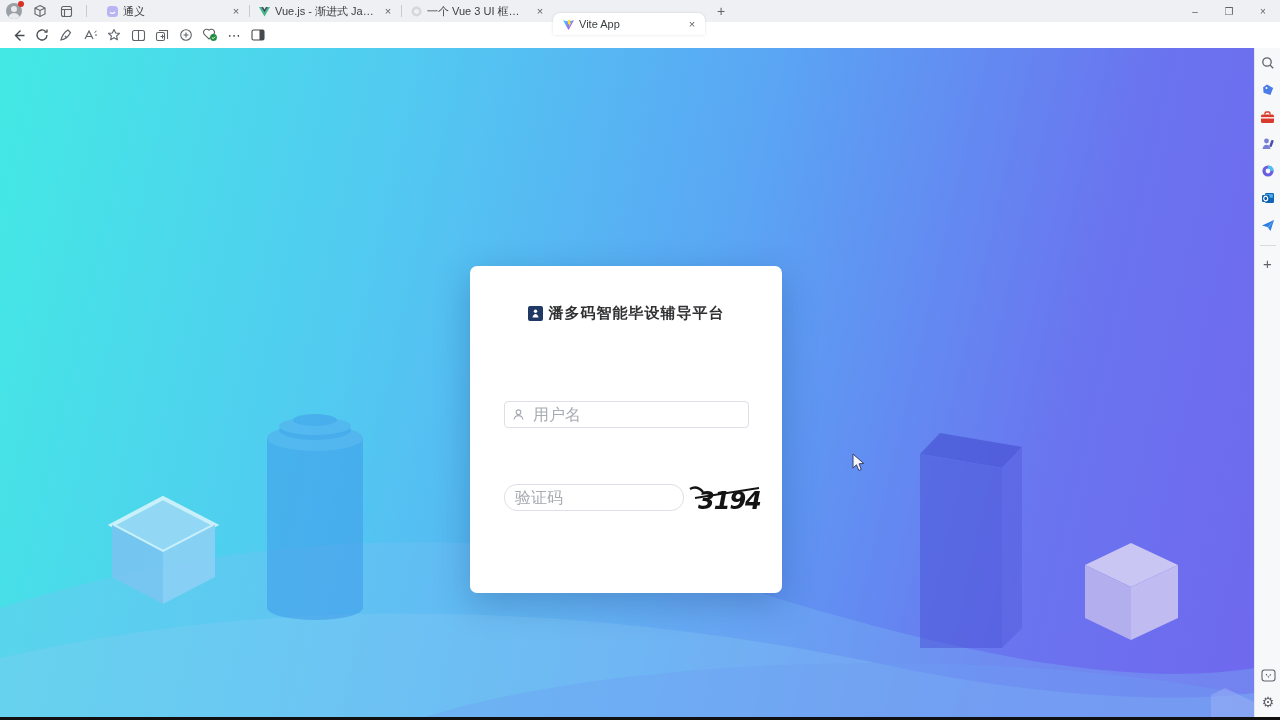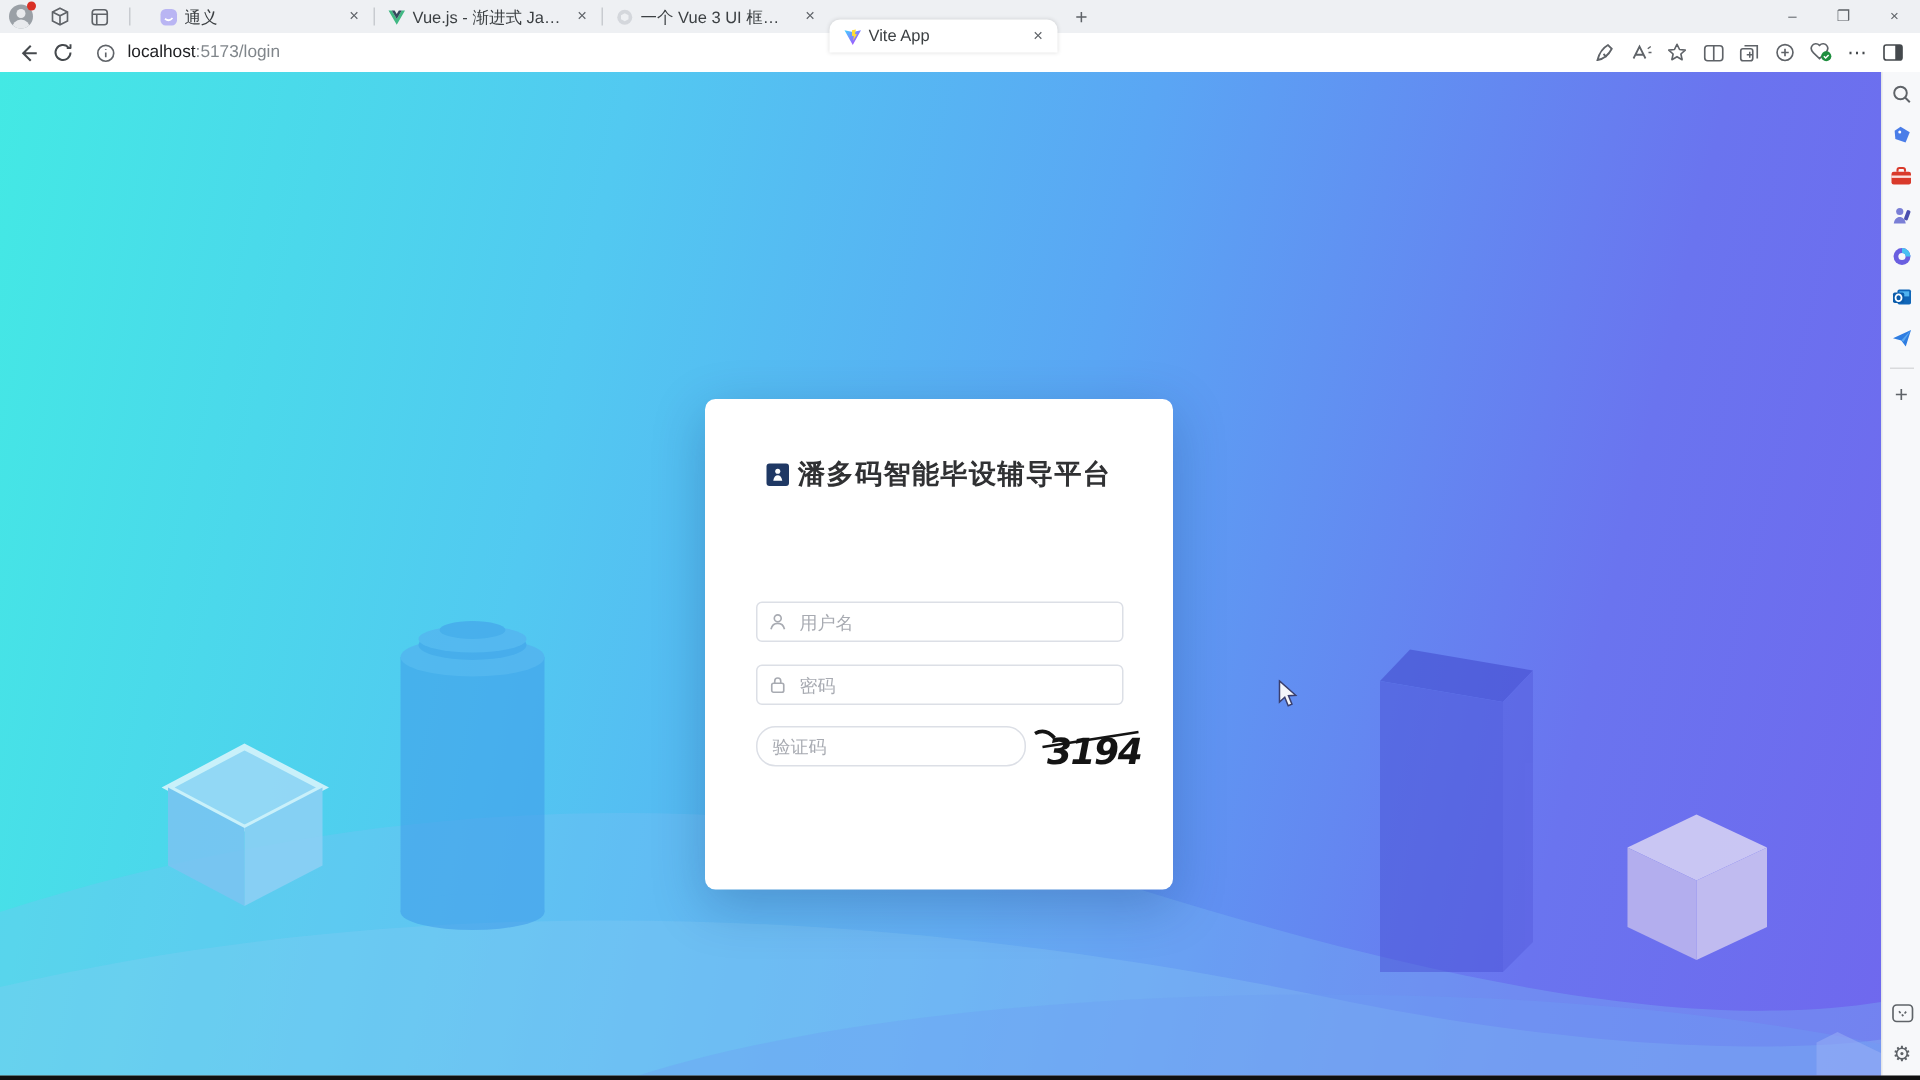--- a/index.html
+++ b/index.html
@@ -54,26 +54,26 @@
   
   .page { position:absolute; left:0; top:48px; width:1254px; height:669px; overflow:hidden;
     background:linear-gradient(103deg,#43e9e4 0%,#52c9f1 30%,#5aa6f4 55%,#6a74ef 82%,#6f68ee 100%); }
   .deco { position:absolute; left:0; top:0; width:1254px; height:669px; }
 
   
   .card { position:absolute; left:470px; top:218px; width:312px; height:327px; background:#ffffff;
     border-radius:7px; box-shadow:0 10px 35px rgba(10,40,100,.25); }
   .brand-row { position:absolute; left:0; top:38px; width:312px; display:flex; align-items:center; justify-content:center; gap:6px; }
   .brand-logo { width:15px; height:15px; background:#1f3864; border-radius:2px; display:flex; align-items:center; justify-content:center; }
-  .brand-text { font-size:18px; font-weight:bold; color:#303133; letter-spacing:1px; }
+  .brand-text { font-size:15px; font-weight:bold; color:#303133; letter-spacing:1px; }
   .card-title { position:absolute; left:0; top:86px; width:312px; text-align:center;
     font-size:20px; font-weight:bold; color:#2b2f36; letter-spacing:1px; }
   .fld { position:absolute; left:34px; width:245px; height:27px; }
   .fld input { width:100%; height:27px; border:1px solid #dcdfe6; border-radius:4px; outline:none;
-    font-size:12px; color:#606266; padding:0 8px 0 28px; font-family:inherit; background:#fff; }
+    font-size:16px; color:#606266; padding:0 8px 0 28px; font-family:inherit; background:#fff; }
   .fld input::placeholder { color:#a8abb2; }
   .fld.no-icon input { padding-left:10px;border-radius:13px; }
   .fld-ic { position:absolute; left:8px; top:6.5px; width:13px; height:13px; color:#a8abb2; }
   .f-user { top:135px; }
   .f-pass { top:177px; }
   .f-code { top:218px; width:180px; }
   .captcha { position:absolute; left:219px; top:215px; width:72px; height:36px; cursor:pointer; }
   .login-btn { position:absolute; left:34px; top:260px; width:245px; height:27px; background:#55a7f7;
     border:none; border-radius:4px; color:#ffffff; font-size:13px; letter-spacing:8px; text-indent:8px;
     font-family:inherit; cursor:pointer; }
@@ -161,27 +161,20 @@
       <svg width="15" height="15" viewBox="0 0 15 15" fill="none" stroke="#45494d" stroke-width="1.4">
         <path d="M9.5 2.5 4.5 7.5l5 5M4.5 7.5h9"></path>
       </svg>
     </div>
     <div class="nav-ic">
       <svg width="14" height="14" viewBox="0 0 14 14" fill="none" stroke="#45494d" stroke-width="1.3">
         <path d="M12 7a5 5 0 1 1-1.5-3.6"></path>
           <path d="M12 1.5V4H9.5" stroke-linejoin="round"></path>
       </svg>
     </div>
-    <div class="url-box">
-      <svg width="13" height="13" viewBox="0 0 13 13" fill="none" stroke="#5f6368" stroke-width="1.1">
-        <circle cx="6.5" cy="6.5" r="5.3"></circle>
-          <path d="M6.5 6v3.2M6.5 3.9v.4"></path>
-      </svg>
-      <span class="url-text"><span class="url-host">localhost</span><span class="url-path">:5173/login</span></span>
-    </div>
     <div class="toolbar-right">
       <div class="nav-ic">
         <svg width="14" height="14" viewBox="0 0 14 14" fill="none" stroke="#5f6368" stroke-width="1.2">
           <path d="M2 12c3-.5 7-2.5 9.5-7.5L9 2C5.5 4 3 8 2 12z"></path>
             <path d="M6 8l2 2"></path>
         </svg>
       </div>
       <div class="nav-ic">
         <svg width="15" height="14" viewBox="0 0 15 14" fill="none" stroke="#5f6368" stroke-width="1.2">
           <path d="M2 11 6 3l4 8M3.3 8.5h5.4"></path>
@@ -279,27 +272,20 @@
       </div>
 
       <div class="fld f-user">
         <input type="text" placeholder="用户名" style="">
         <svg class="fld-ic" viewBox="0 0 13 13" fill="none" stroke="#a8abb2" stroke-width="1.1">
           <circle cx="6.5" cy="4.2" r="2.3"></circle>
             <path d="M2 11.5c.6-2.6 2.2-3.9 4.5-3.9s3.9 1.3 4.5 3.9"></path>
         </svg>
       </div>
 
-      <div class="fld f-pass">
-        <input type="password" placeholder="密码" style="">
-        <svg class="fld-ic" viewBox="0 0 13 13" fill="none" stroke="#a8abb2" stroke-width="1.1">
-          <rect x="2.5" y="5.5" width="8" height="6" rx="1.2"></rect>
-            <path d="M4.5 5.5V4a2 2 0 0 1 4 0v1.5"></path>
-        </svg>
-      </div>
 
       <div class="fld f-code no-icon">
         <input type="text" placeholder="验证码" style="">
       </div>
 
       <div class="captcha">
         <svg width="72" height="36" viewBox="0 0 72 36">
           <text x="9" y="28" font-family="'DejaVu Sans',sans-serif" font-size="24" font-weight="bold" font-style="italic" fill="#141414" letter-spacing="-1">3194</text>
           <path d="M1 8 Q 8 4 14 11" stroke="#141414" stroke-width="2.4" fill="none"></path>
           <path d="M6 17 L 70 7" stroke="#141414" stroke-width="1.8" fill="none"></path>

